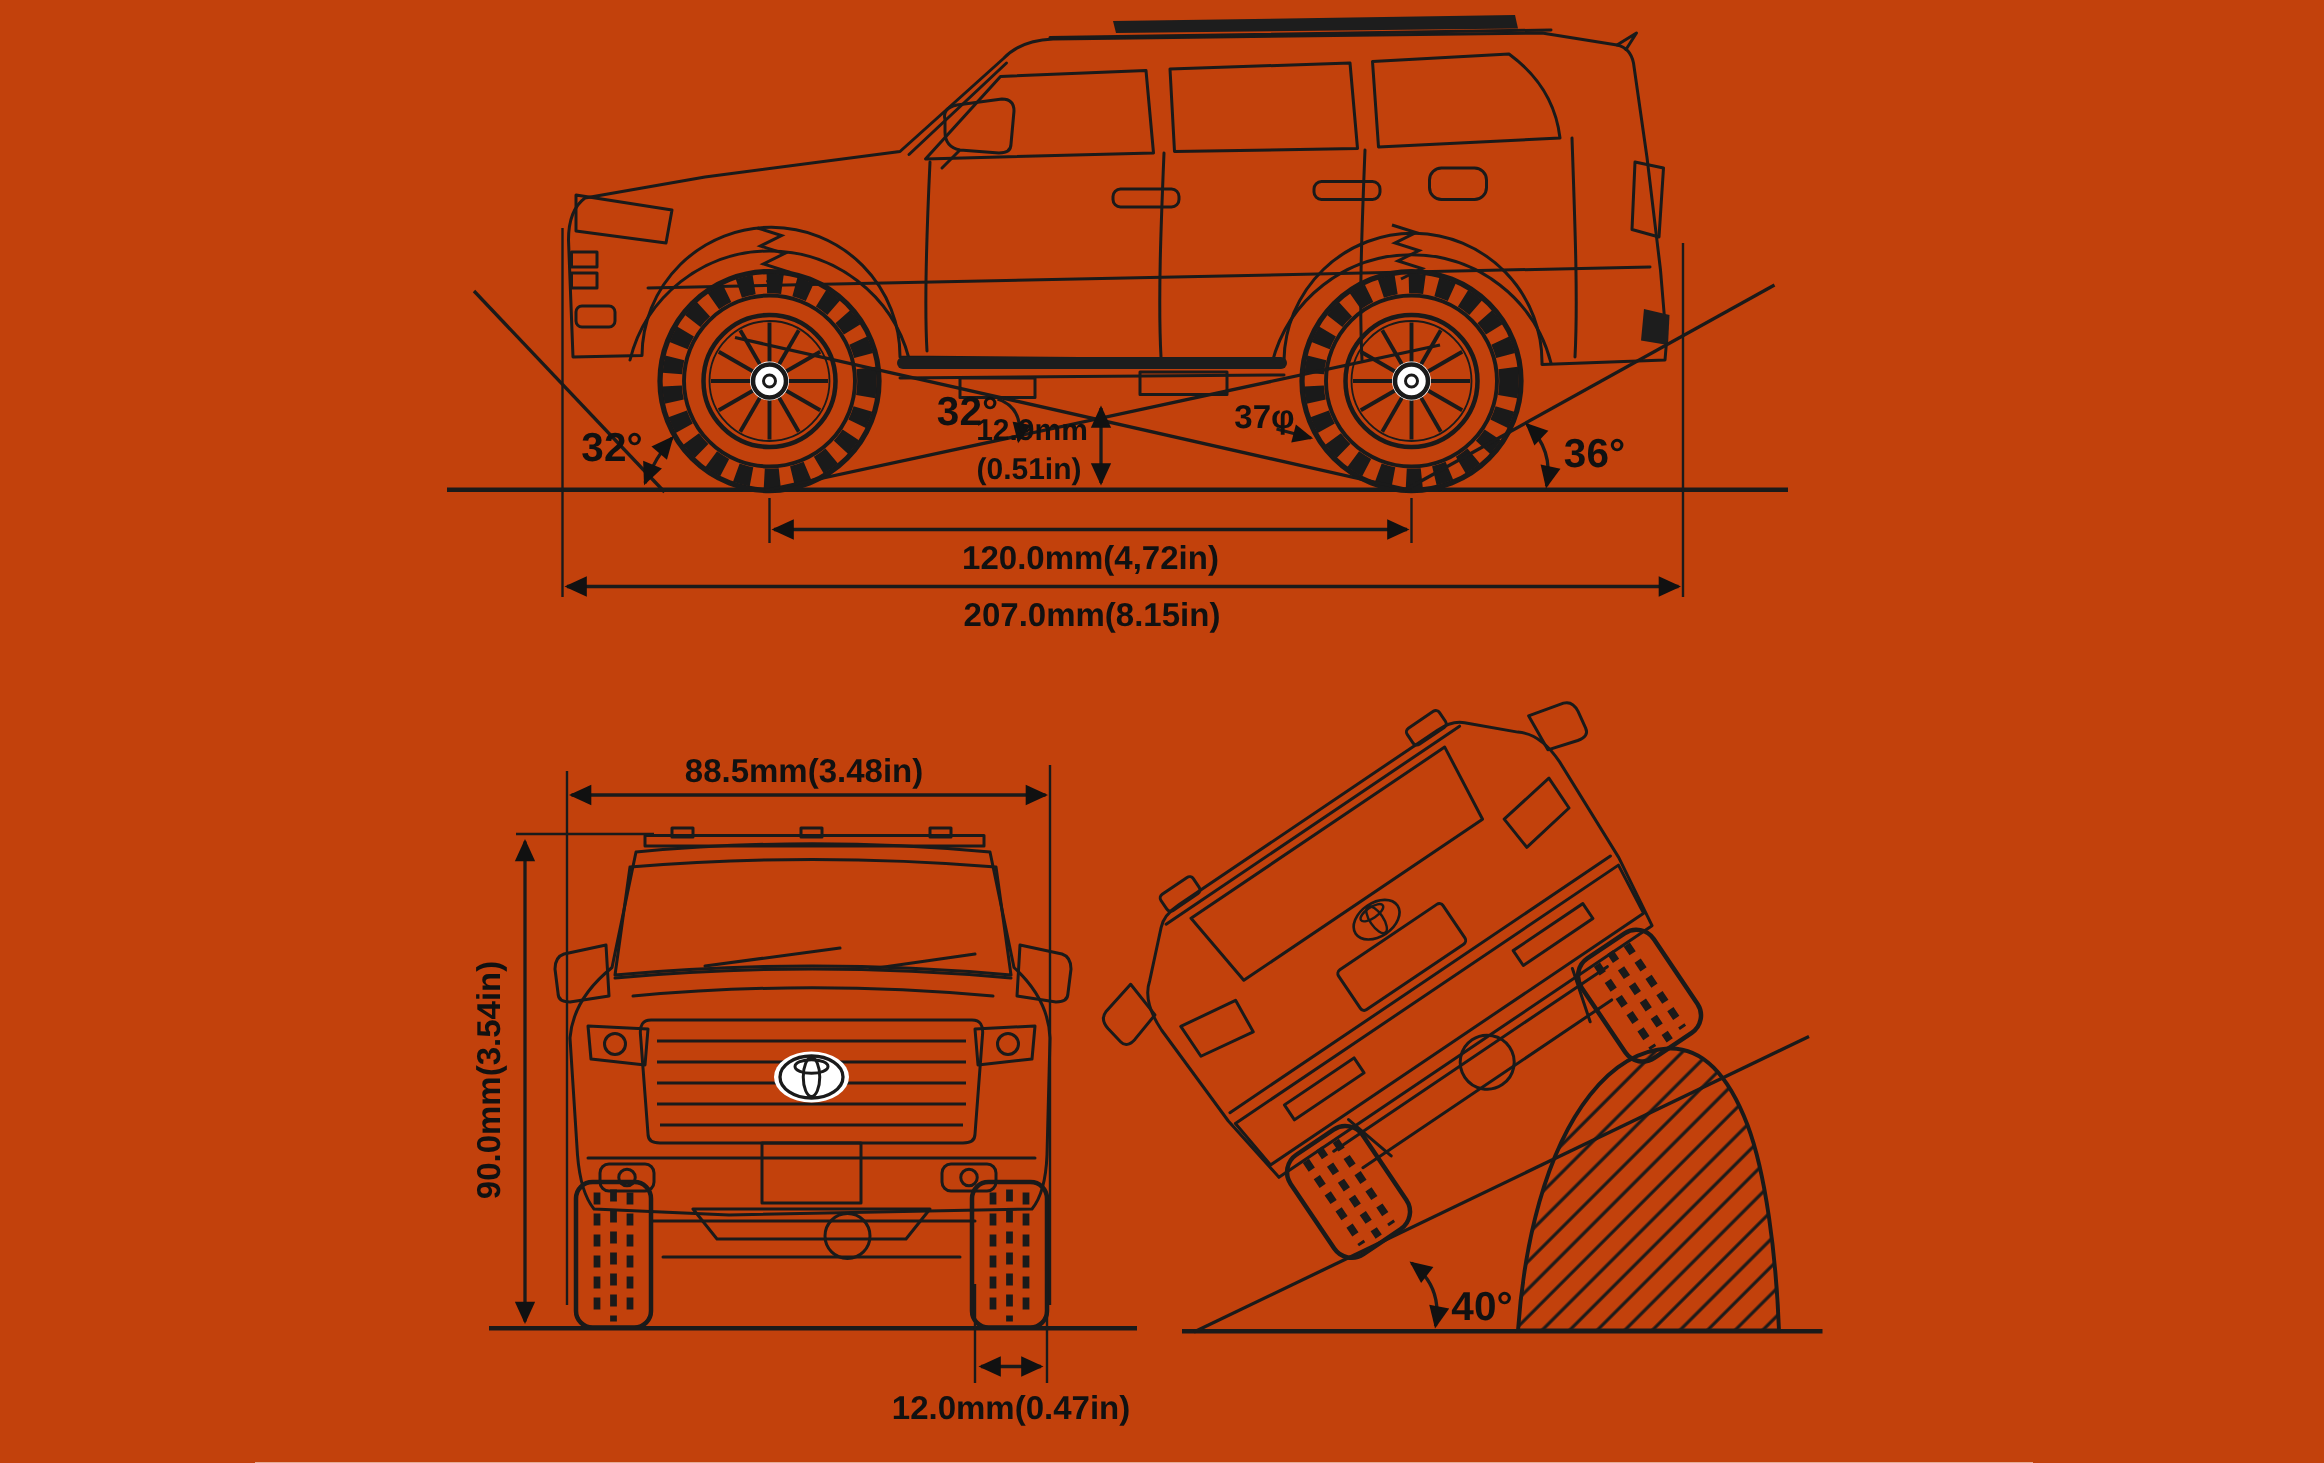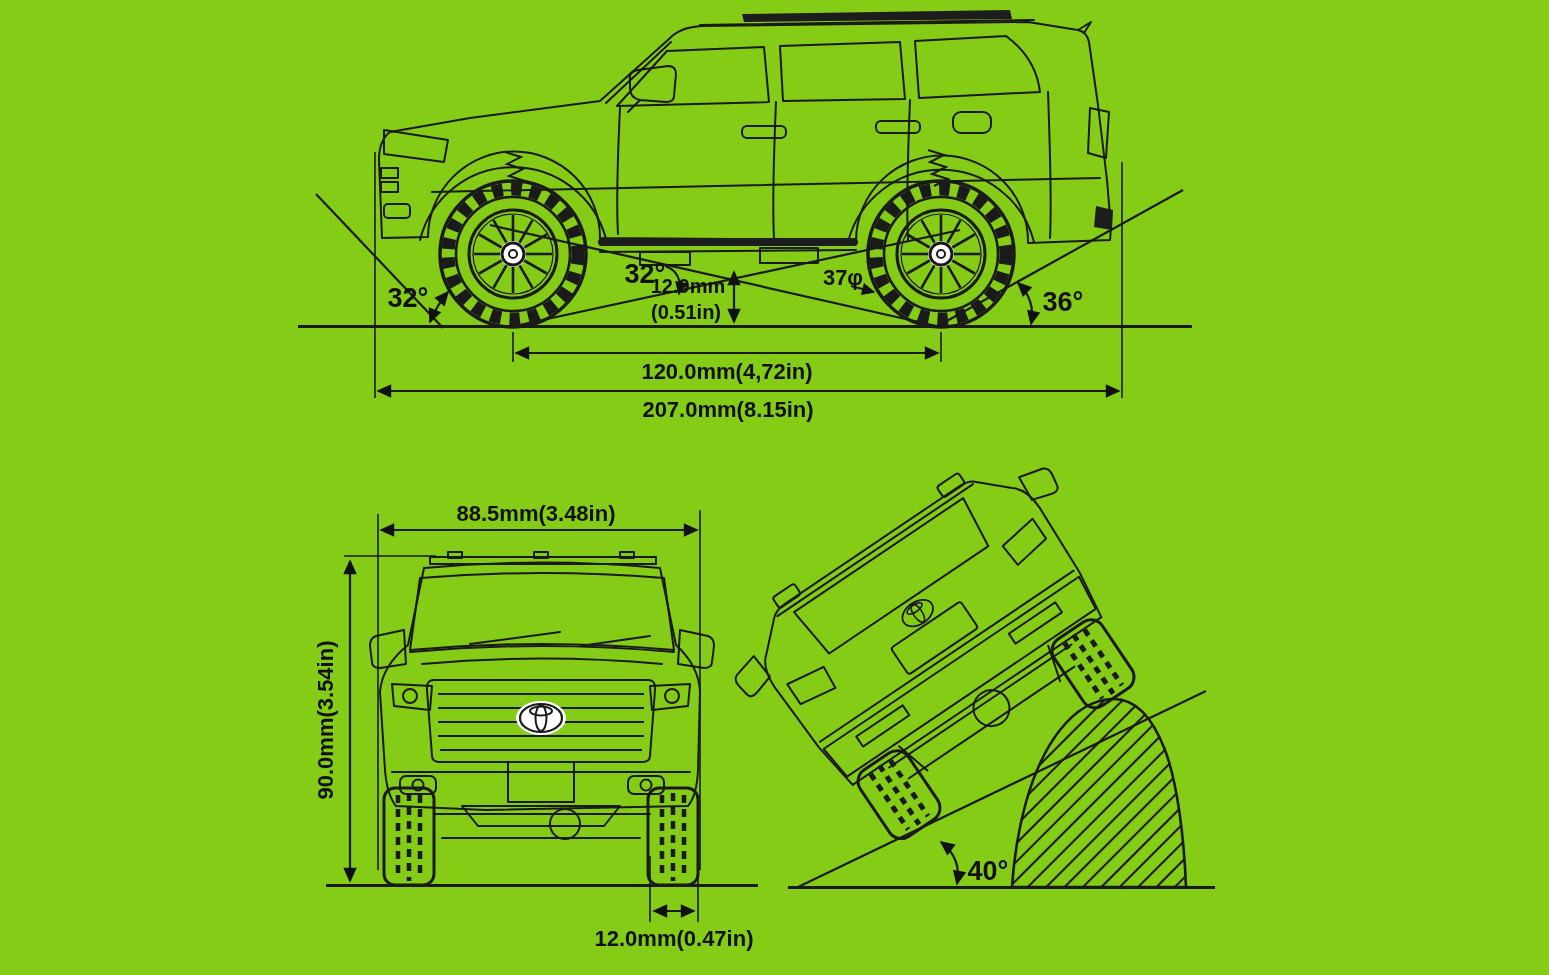--- a/index.html
+++ b/index.html
@@ -1,16 +1,16 @@
 <!DOCTYPE html>
 <html><head>
 <meta charset="utf-8">
 <style>
   html,body{margin:0;padding:0;background:#fff;}
-  #canvas{position:relative;width:1549px;height:975px;background:#84cc16;overflow:hidden;
+  #canvas{position:relative;width:1549px;height:975px;background:#c2410c;overflow:hidden;
           font-family:"Liberation Sans",sans-serif;}
   svg text{font-family:"Liberation Sans",sans-serif;font-weight:bold;fill:#111;}
   .dim{font-size:22px;text-anchor:middle;}
   .dim-sm{font-size:20px;text-anchor:middle;}
   .ang{font-size:27px;text-anchor:middle;}
   .ln{stroke:#1a1a1a;fill:none;}
   .thin{stroke-width:1.6;}
   .mid{stroke-width:2.2;}
   .thick{stroke-width:3;}
   .car{stroke:#1a1a1a;fill:none;stroke-width:2;stroke-linejoin:round;stroke-linecap:round;}

